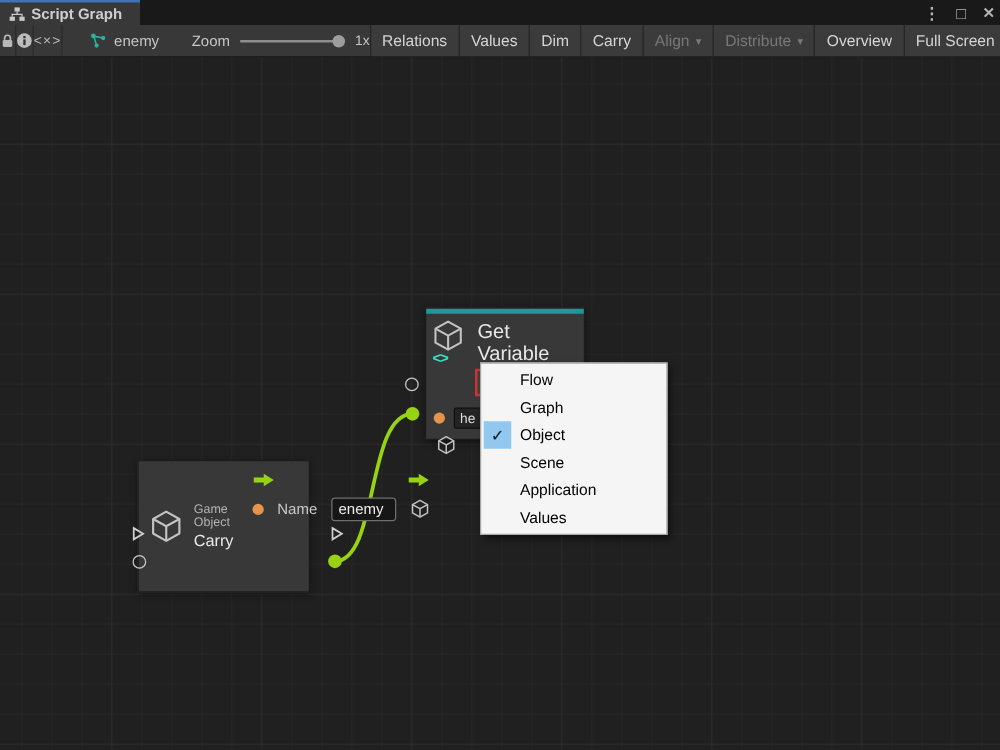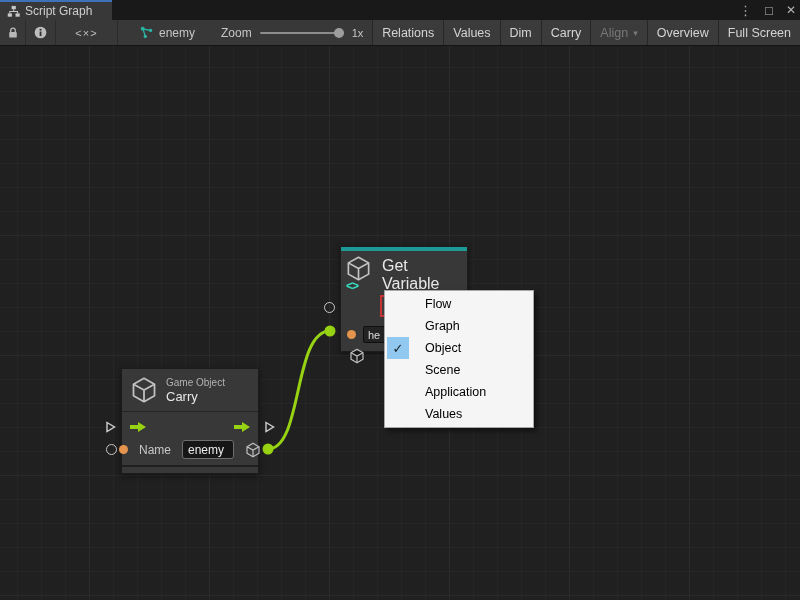--- a/index.html
+++ b/index.html
@@ -1,20 +1,20 @@
 <!DOCTYPE html>
 <html><head>
 <meta charset="utf-8">
 <style>
   html,body{margin:0;padding:0;background:#191919;font-family:"Liberation Sans",sans-serif;
     -webkit-font-smoothing:antialiased;}
   #app{position:relative;width:800px;height:600px;overflow:hidden;background:#191919;}
 
   
-  .tabbar{position:absolute;left:0;top:0;width:800px;height:28px;background:#191919;}
+  .tabbar{position:absolute;left:0;top:0;width:800px;height:28px;background:#191919;font-weight:bold;}
   .tab{position:absolute;left:0;top:0;height:20px;width:112px;background:#383838;
     border-top:2px solid #3d72b8;box-sizing:border-box;display:flex;align-items:center;
     padding-left:7px;color:#cfcfcf;font-size:12px;gap:5px;}
   .win-controls{position:absolute;right:4px;top:0;height:20px;display:flex;align-items:center;
     gap:13px;color:#b4b4b4;font-size:12px;}
   .win-controls span{cursor:default;line-height:1;}
 
   
   .toolbar{position:absolute;left:0;top:20px;width:800px;height:26px;background:#383838;
     border-bottom:1px solid #141414;box-sizing:border-box;display:flex;align-items:center;
@@ -64,21 +64,21 @@
   .scope-btn .dd-arrow{color:#9a9a9a;}
   .gv-body{padding:7px 6px 0 6px;}
   .gv-row{display:flex;align-items:center;gap:7px;height:21px;}
   .dot{width:9px;height:9px;border-radius:50%;flex:none;}
   .dot.orange{background:#e5944d;}
   .mini-field{height:17px;background:#232323;border:1px solid #0f0f0f;border-radius:2px;color:#dddddd;
     font-size:11px;padding:0 4px;font-family:"Liberation Sans",sans-serif;box-sizing:border-box;}
   .gv-name{width:58px;}
 
   
-  .go{left:121px;top:322px;width:138px;height:106px;display:flex;flex-direction:column;}
+  .go{left:110px;top:322px;width:138px;height:106px;display:flex;flex-direction:row;}
   .go-head{display:flex;align-items:center;padding:7px 8px;gap:8px;}
   .go-sub{font-size:10px;}
   .go-title{font-size:13px;margin-top:1px;}
   .go-div{height:1px;background:#262626;}
   .go-body{padding:4px 7px 3px 7px;}
   .go-row1{display:flex;align-items:center;justify-content:space-between;height:22px;}
   .go-row2{display:flex;align-items:center;gap:11px;height:24px;justify-content:center;}
   .go-row2 .label{color:#c8c8c8;font-size:12px;}
   .name-field{width:52px;height:19px;background:#161616;border:1px solid #6e6e6e;border-radius:3px;
     color:#ececec;font-size:12px;padding:0 5px;font-family:"Liberation Sans",sans-serif;box-sizing:border-box;}
@@ -89,21 +89,21 @@
   .port-circle{width:9px;height:9px;border:1.5px solid #c8c8c8;border-radius:50%;background:transparent;box-sizing:content-box;}
 
   
   .menu{position:absolute;left:384px;top:244px;width:150px;background:#f5f5f5;border:1px solid #a8a8a8;
     box-sizing:border-box;padding:2px 0;z-index:10;box-shadow:3px 3px 5px rgba(0,0,0,.5);}
   .mi{display:flex;align-items:center;height:22px;cursor:default;}
   .check-box{width:22px;height:22px;margin-left:2px;flex:none;display:flex;align-items:center;justify-content:center;
     font-size:13px;color:#1a1a1a;}
   .mi.checked .check-box{background:#90c8f0;}
   .mi.checked .check-box::after{content:"✓";}
-  .mi .mi-label{margin-left:16px;color:#000;font-size:12.5px;}
+  .mi .mi-label{margin-left:7px;color:#000;font-size:12.5px;}
 </style>
 </head>
 <body>
 
 <div id="app">
 
   <div class="tabbar">
     <div class="tab">
       <svg width="13" height="13" viewBox="0 0 14 14">
         <rect x="5" y="1" width="4.5" height="3.6" fill="#c8c8c8"></rect>
@@ -166,20 +166,24 @@
       <div class="tb-btn">
           <span>Dim</span>
         </div>
       <div class="tb-btn">
           <span>Carry</span>
         </div>
       <div class="tb-btn disabled">
         <span>Align</span>
           <span class="dd-arrow"></span>
       </div>
+      <div class="tb-btn disabled">
+        <span>Distribute</span>
+          <span class="dd-arrow"></span>
+      </div>
       <div class="tb-btn">
           <span>Overview</span>
         </div>
       <div class="tb-btn">
           <span>Full Screen</span>
         </div>
     </div>
   </div>
 
   <div class="canvas">

